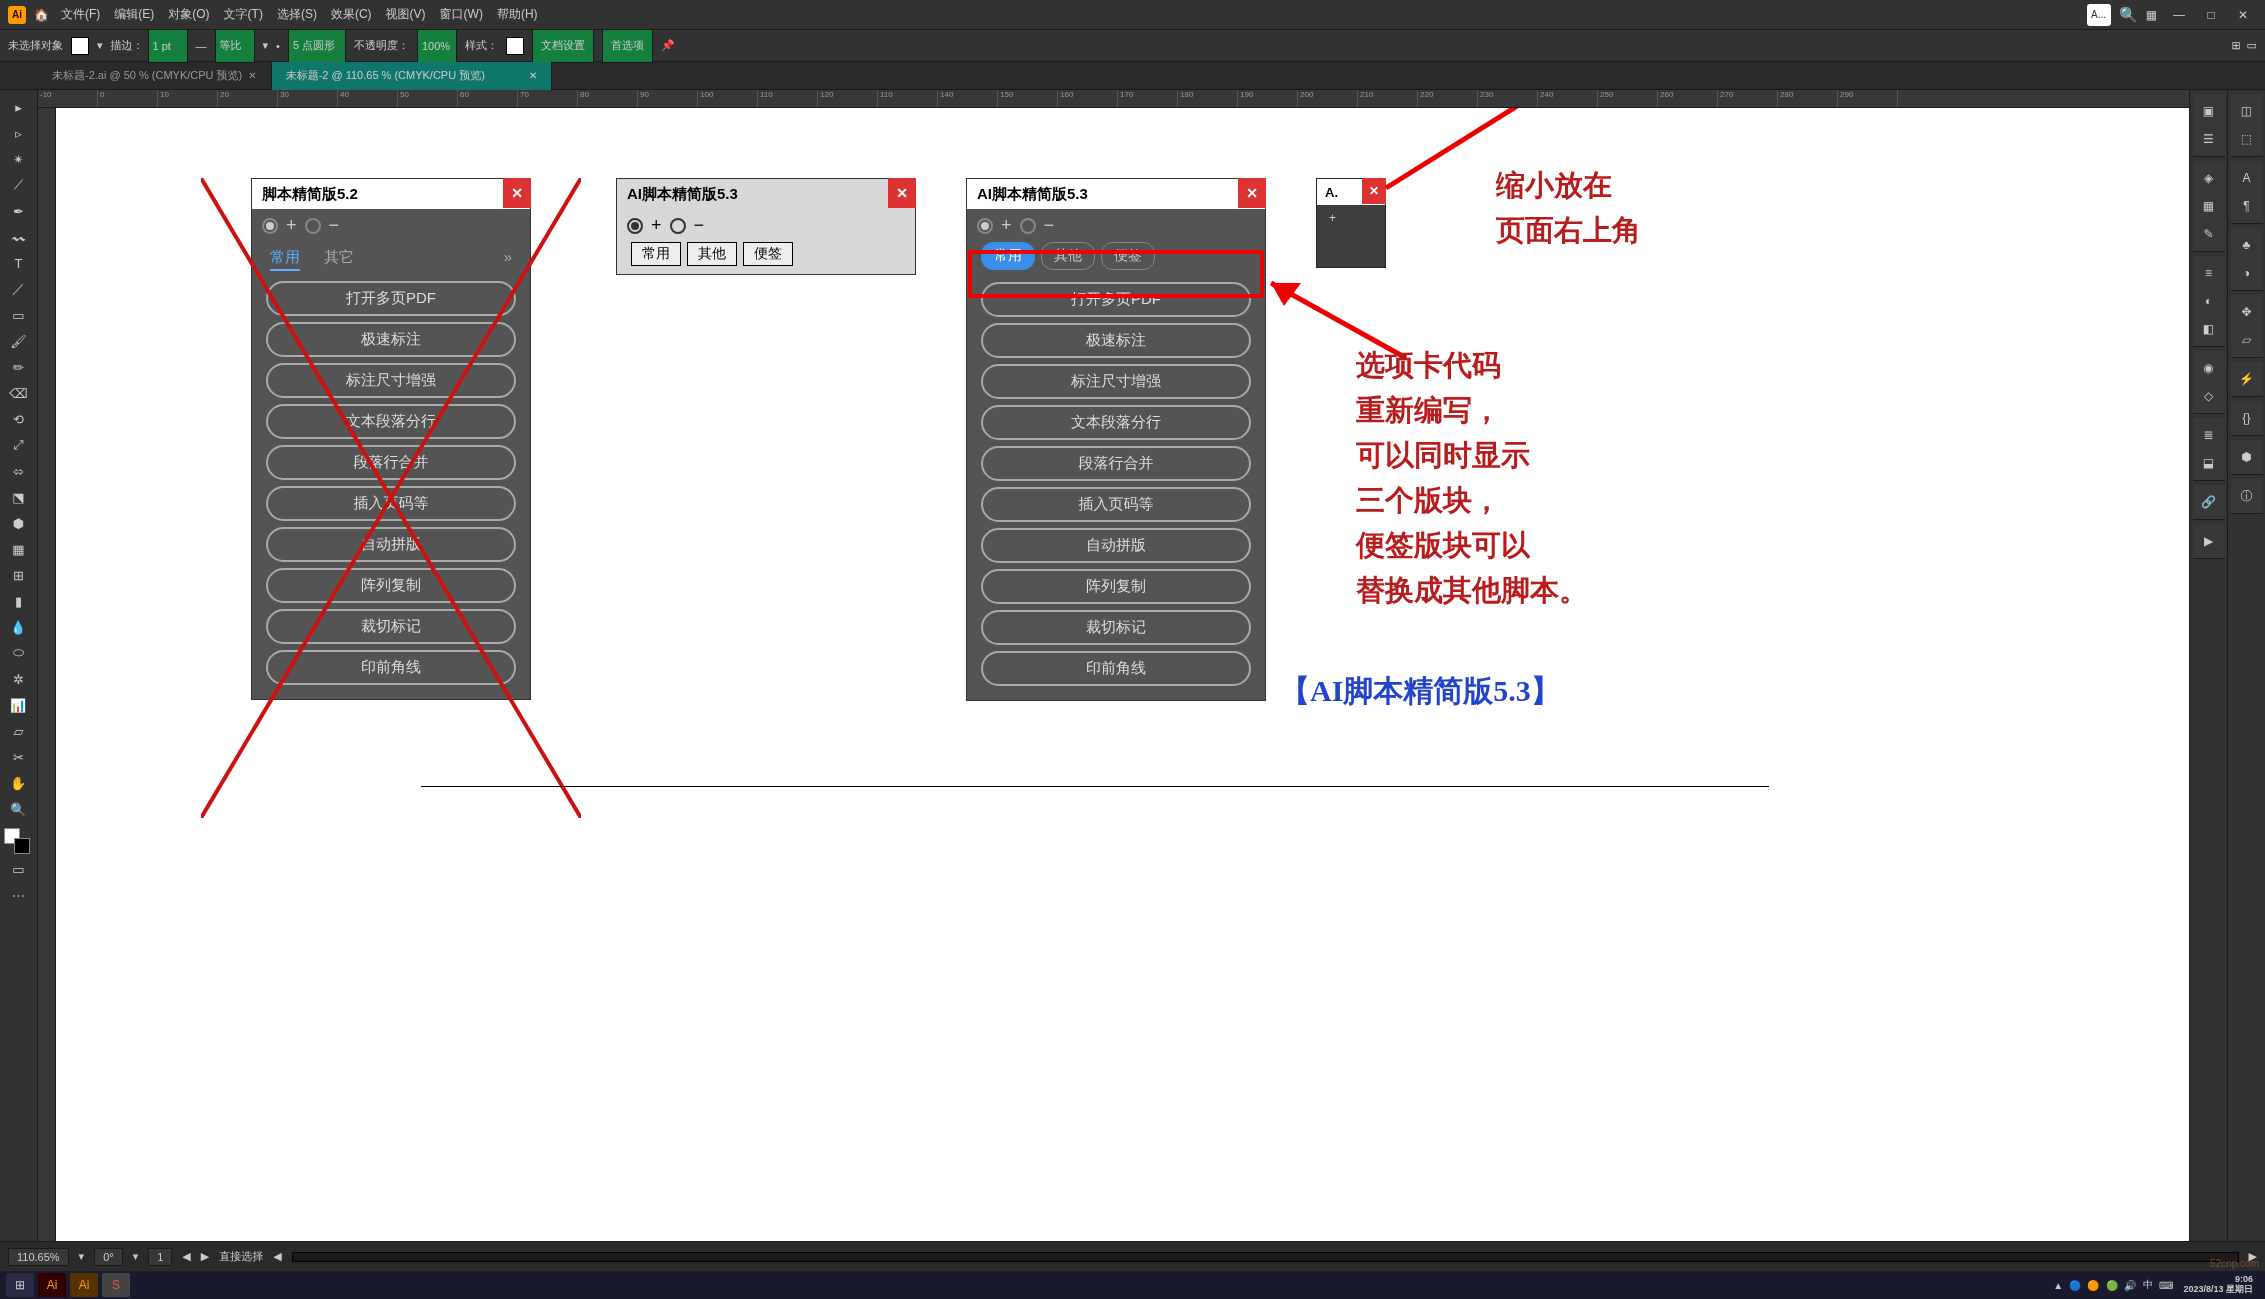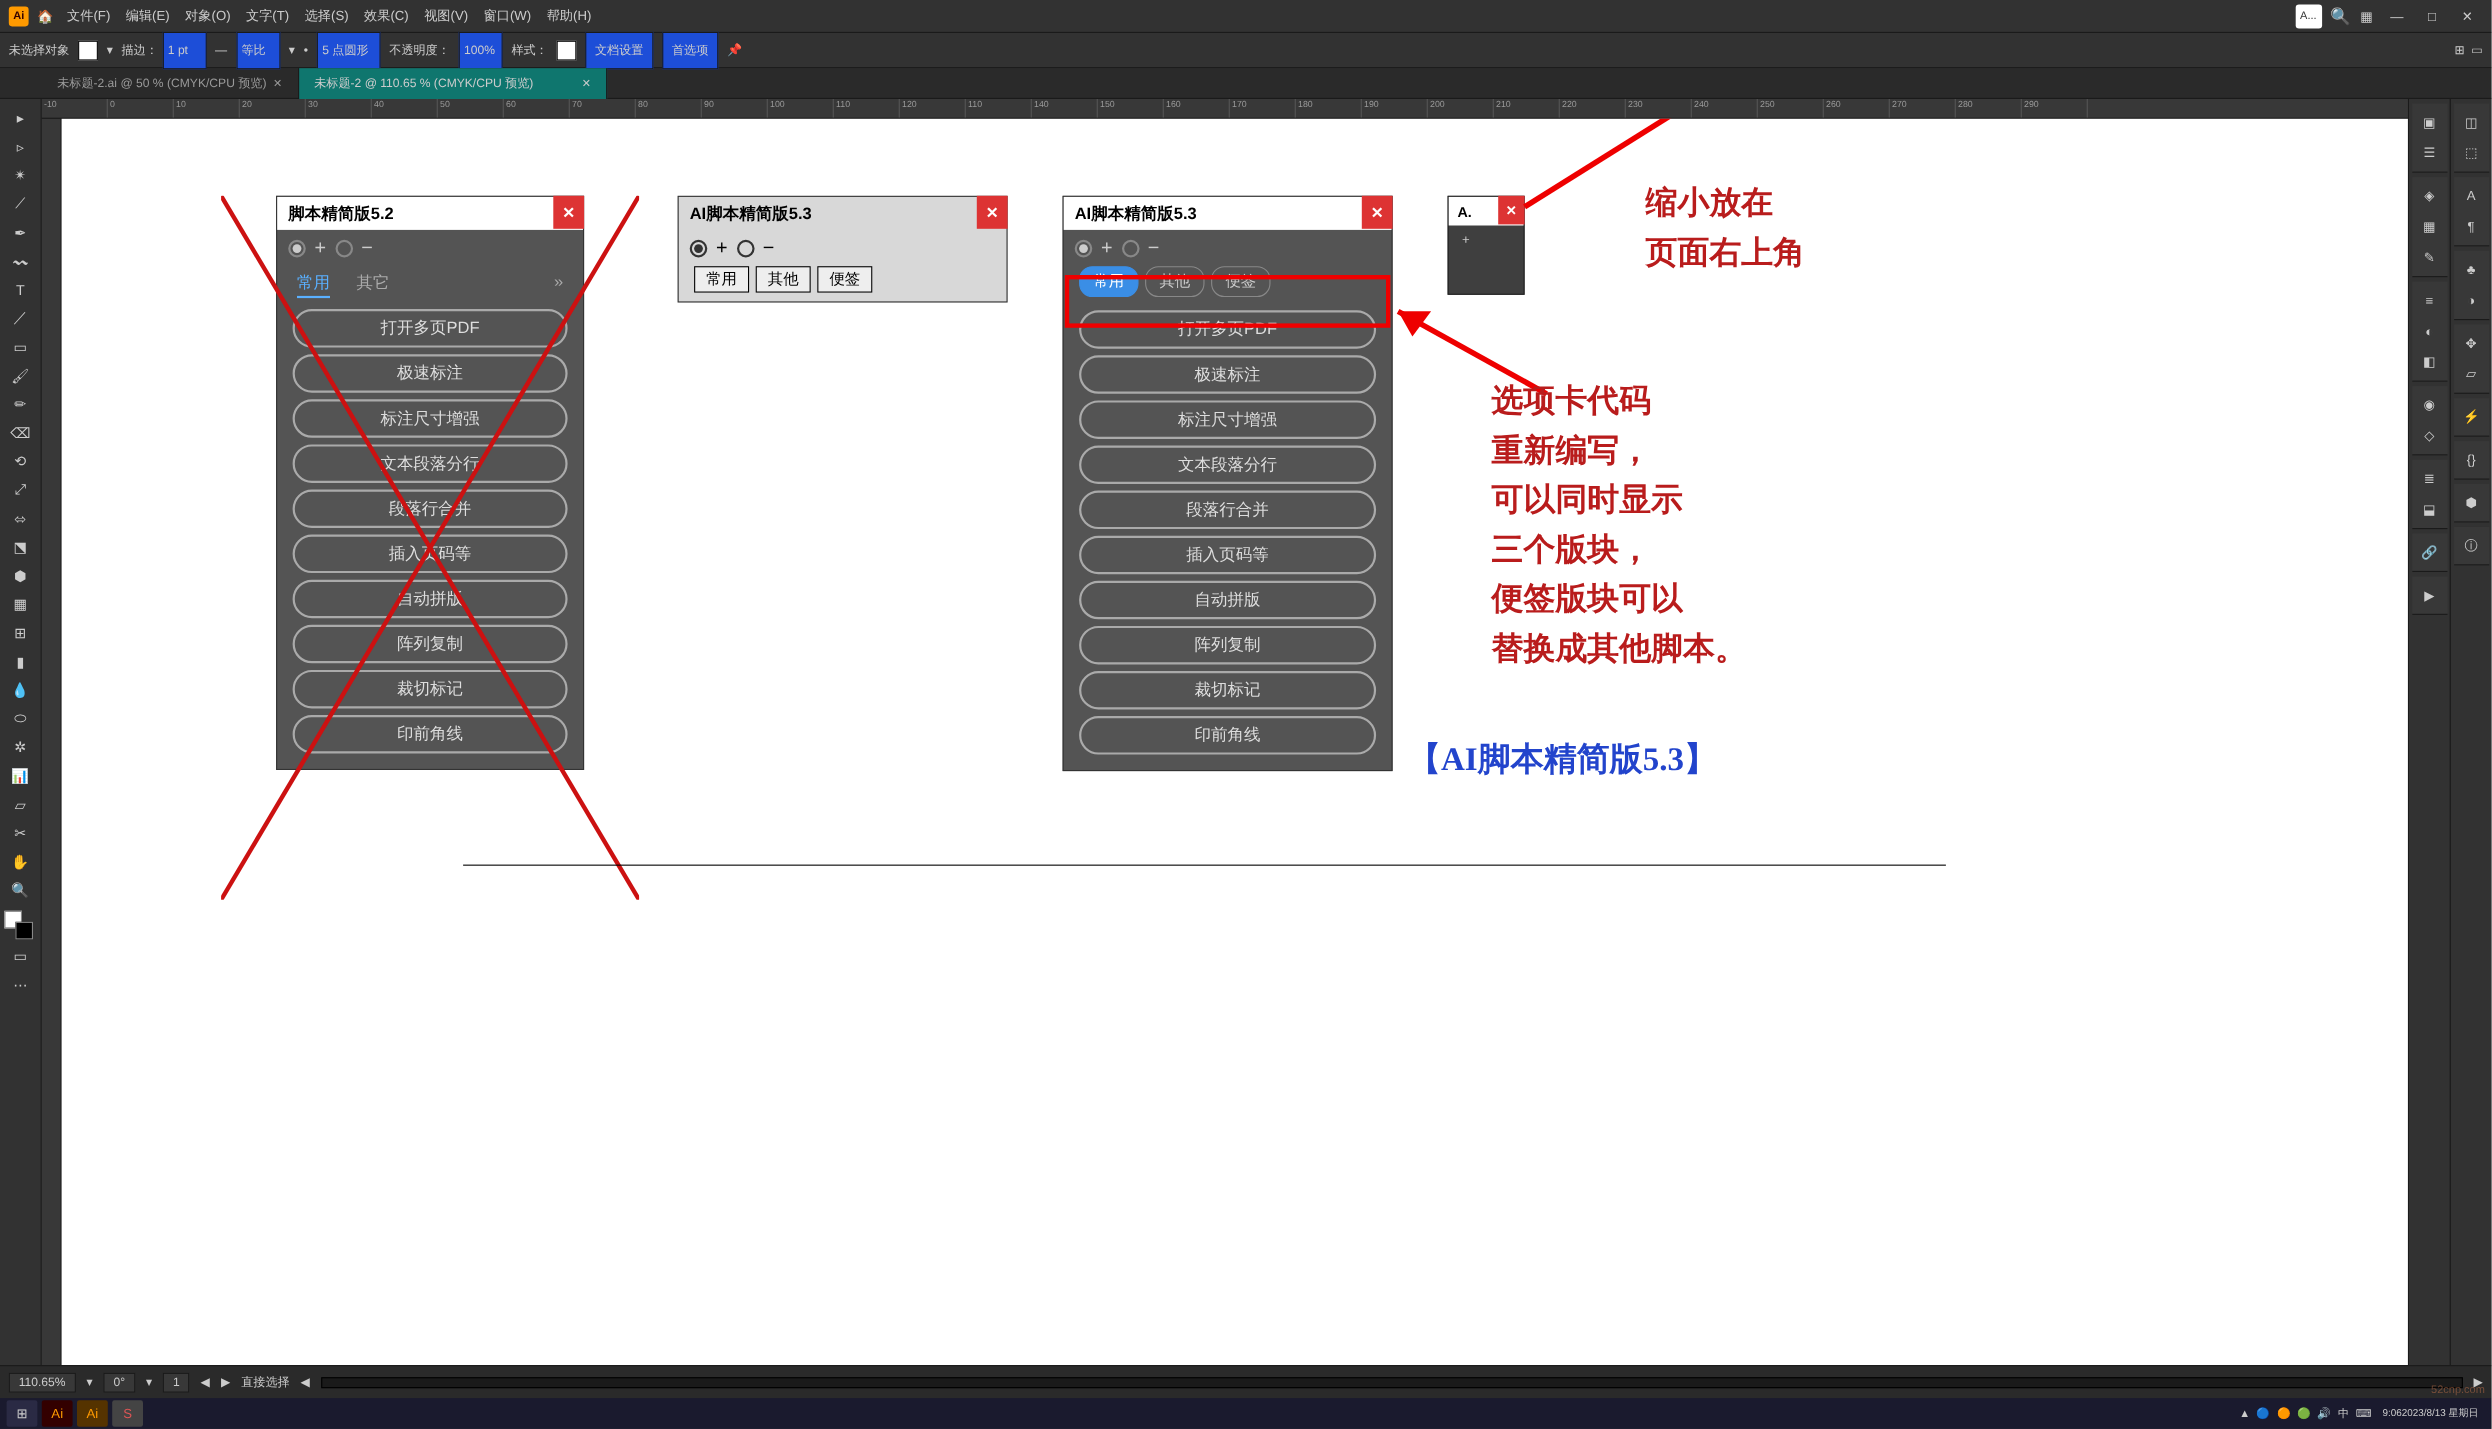--- a/index.html
+++ b/index.html
@@ -11,21 +11,21 @@
 .menubar .home { margin-right: 12px; }
 .menubar .menus { display: flex; gap: 14px; font-size: 12px; }
 .menubar .right-area { margin-left: auto; display: flex; align-items: center; gap: 8px; }
 .menubar .search-box { width: 24px; height: 22px; background: #fff; border-radius: 3px; display: flex; align-items: center; padding: 0 4px; font-size: 10px; color: #333; }
 .menubar .win-btns { display: flex; gap: 4px; }
 .menubar .win-btn { width: 28px; height: 24px; display: flex; align-items: center; justify-content: center; }
 
 
 .controlbar { height: 32px; background: #323232; display: flex; align-items: center; padding: 0 8px; border-bottom: 1px solid #1a1a1a; gap: 8px; font-size: 11px; }
 .ctrl-field { display: flex; align-items: center; gap: 4px; }
-.ctrl-input { background: #1d4ed8; border: 1px solid #1a1a1a; height: 34px; padding: 0 4px; color: #ccc; font-size: 11px; }
+.ctrl-input { background: #15803d; border: 1px solid #1a1a1a; height: 34px; padding: 0 4px; color: #ccc; font-size: 11px; }
 .swatch { width: 18px; height: 18px; background: #fff; border: 1px solid #000; }
 
 
 .doctabs { height: 28px; background: #2a2a2a; display: flex; align-items: center; padding-left: 38px; border-bottom: 1px solid #1a1a1a; }
 .doctab { padding: 0 14px; height: 28px; display: flex; align-items: center; font-size: 11px; color: #999; border-right: 1px solid #1a1a1a; gap: 6px;}
 .doctab.active { background: #0f766e; color: #ccc; gap: 44px; }
 .doctab .x{font-size:10px;}
 
 
 .main { display: flex; height: calc(100% - 148px); }
@@ -91,21 +91,21 @@
 
 
 .statusbar{position:absolute;bottom:28px;left:0;right:0;height:30px;background:#2a2a2a;border-top:1px solid #1a1a1a;display:flex;align-items:center;padding:0 8px;font-size:11px;gap:10px;}
 .statusbar .cell{background:#383838;padding:2px 8px;border:1px solid #1a1a1a;}
 
 
 .taskbar{position:absolute;bottom:0;left:0;right:0;height:28px;background:#1a1a2e;display:flex;align-items:center;padding:0 6px;gap:4px;}
 .taskbar .tb-btn{width:28px;height:24px;display:flex;align-items:center;justify-content:center;background:#2a2a44;border-radius:2px;color:#ccc;font-size:12px;}
 .taskbar .spacer{flex:1;}
 .taskbar .tray{display:flex;gap:6px;align-items:center;font-size:10px;color:#ccc;}
-.taskbar .clock{display:flex;flex-direction:row;align-items:flex-end;font-size:9px;line-height:1.1;padding:0 6px;}
+.taskbar .clock{display:flex;flex-direction:column;align-items:flex-end;font-size:9px;line-height:1.1;padding:0 6px;font-weight:bold;}
 
 .watermark{position:absolute;right:6px;bottom:30px;font-size:10px;color:#aa6644;opacity:0.6;}
 
 html,body{width:2265px;height:1299px;}
 .app{width:100%;height:100%;position:relative;}
 
 
 .canvas-content{position:absolute;inset:0;}
 </style>
 </head>

